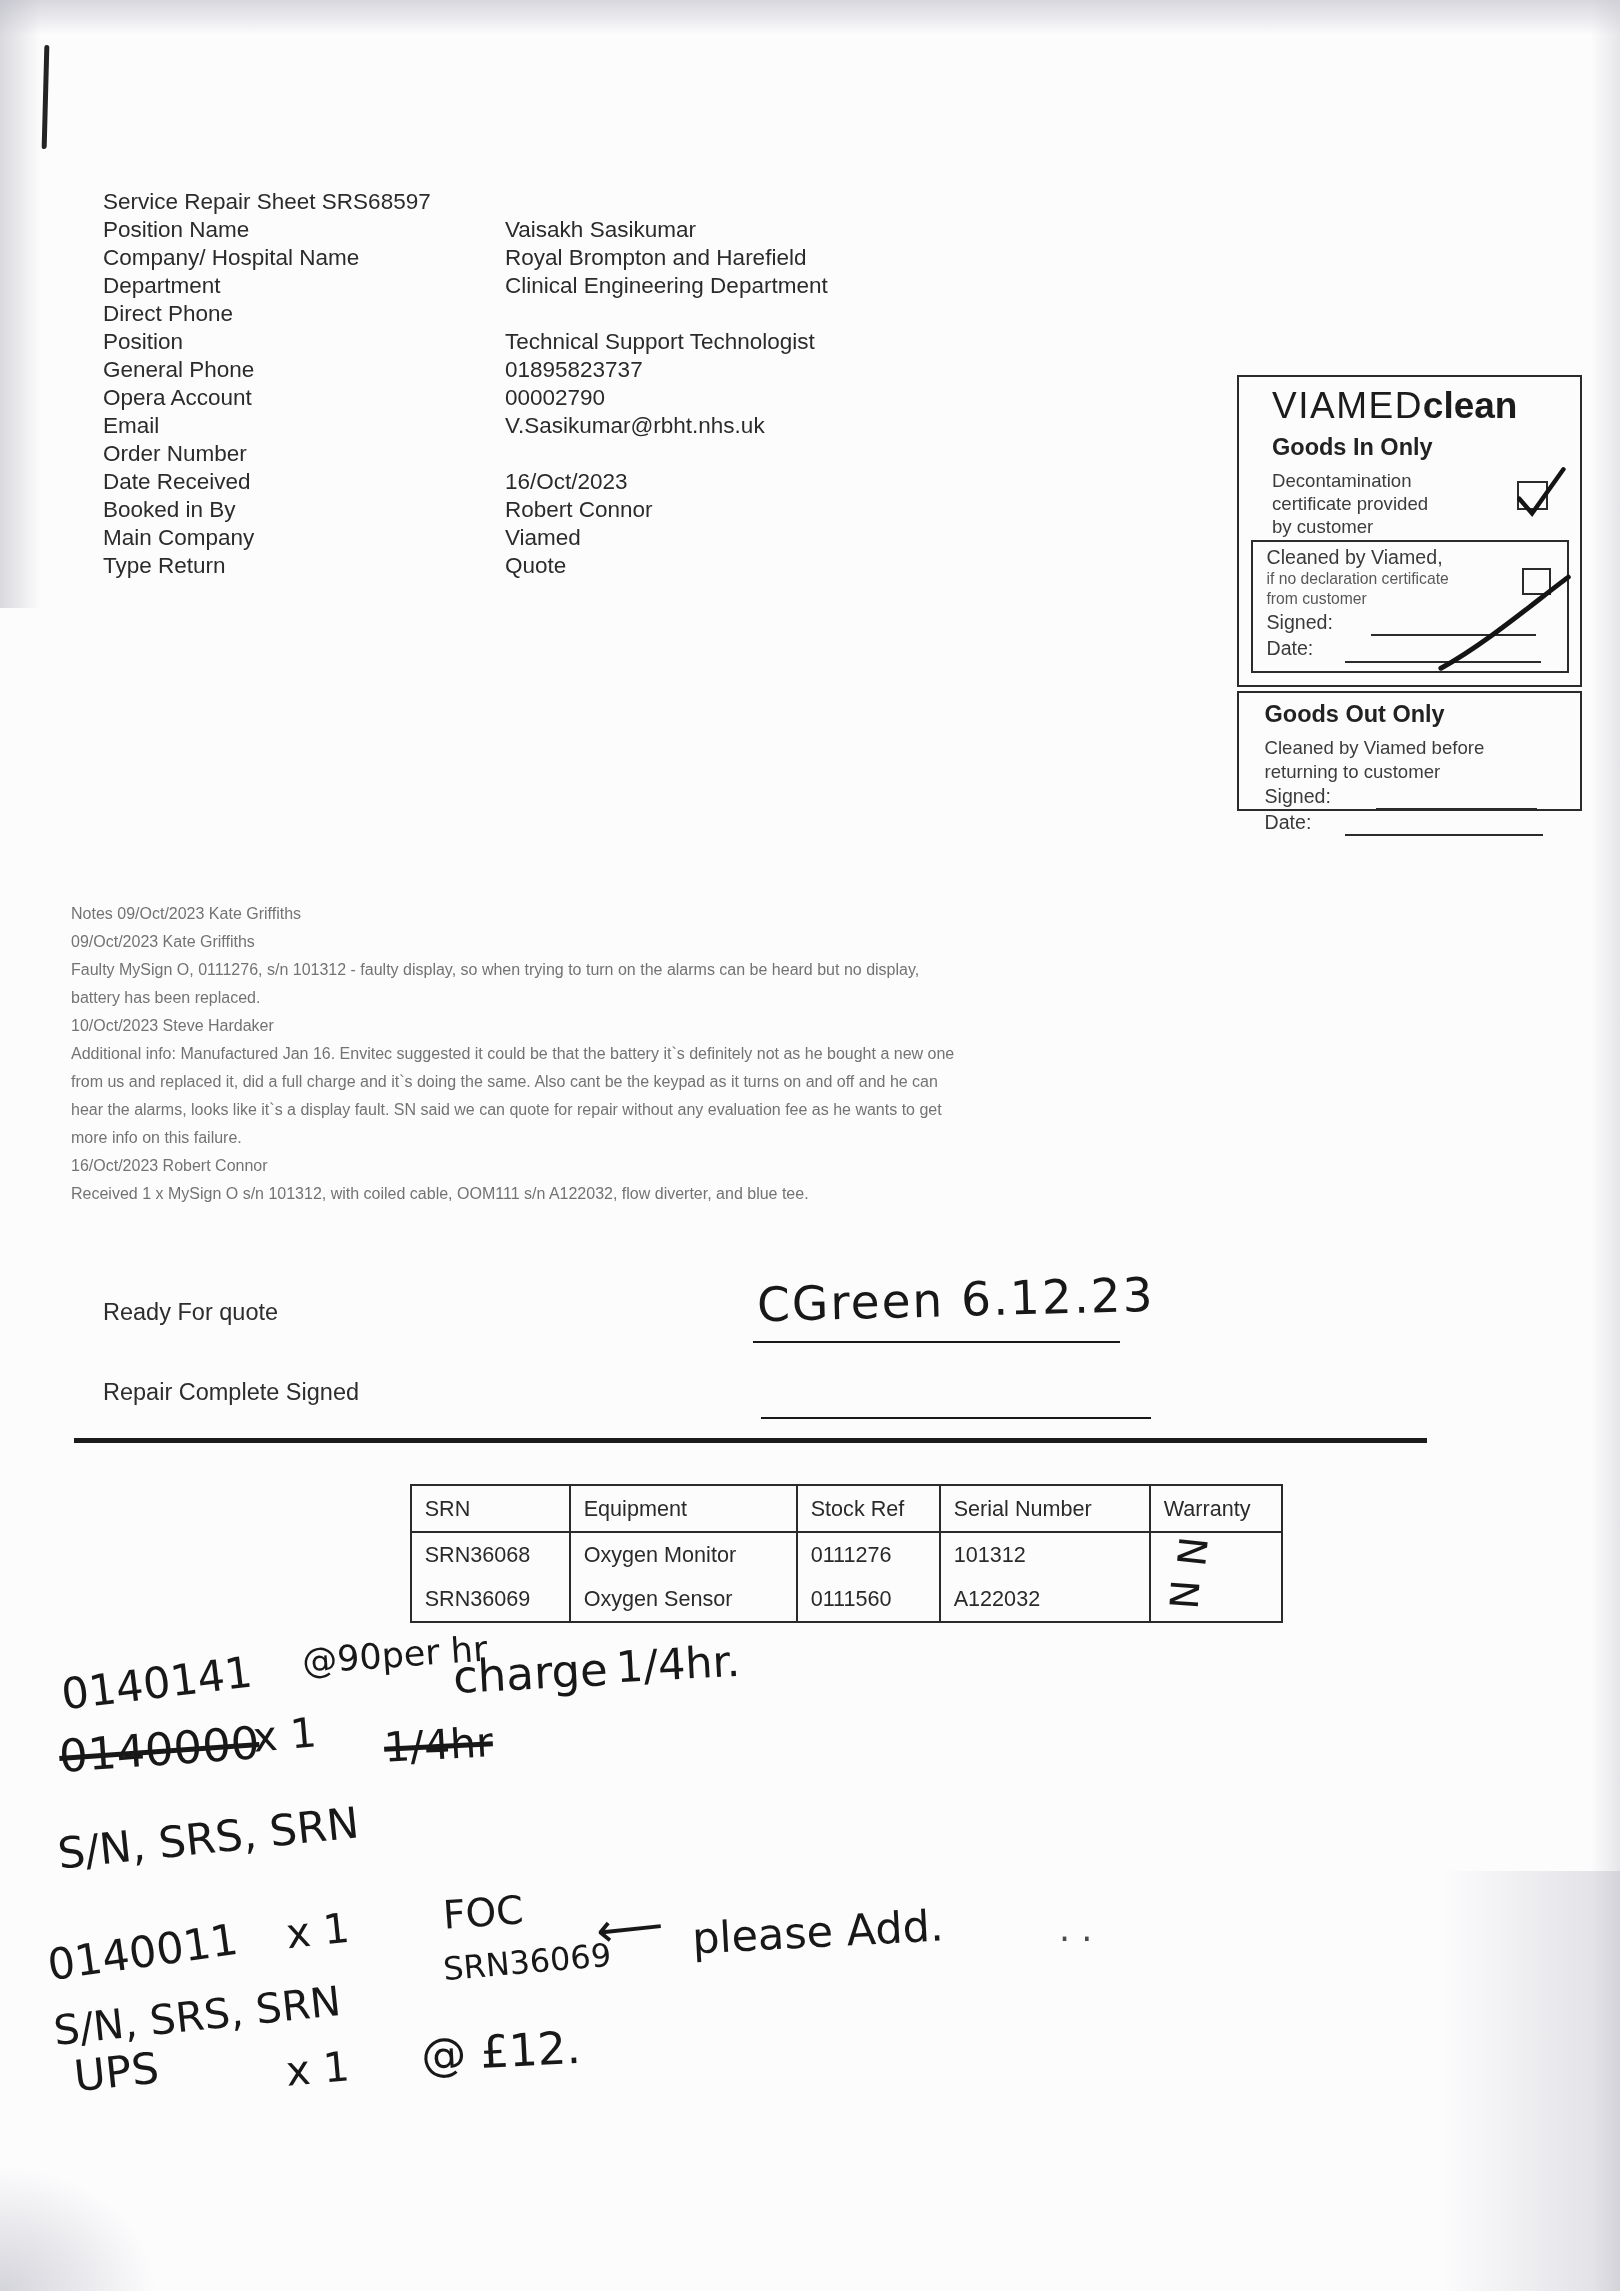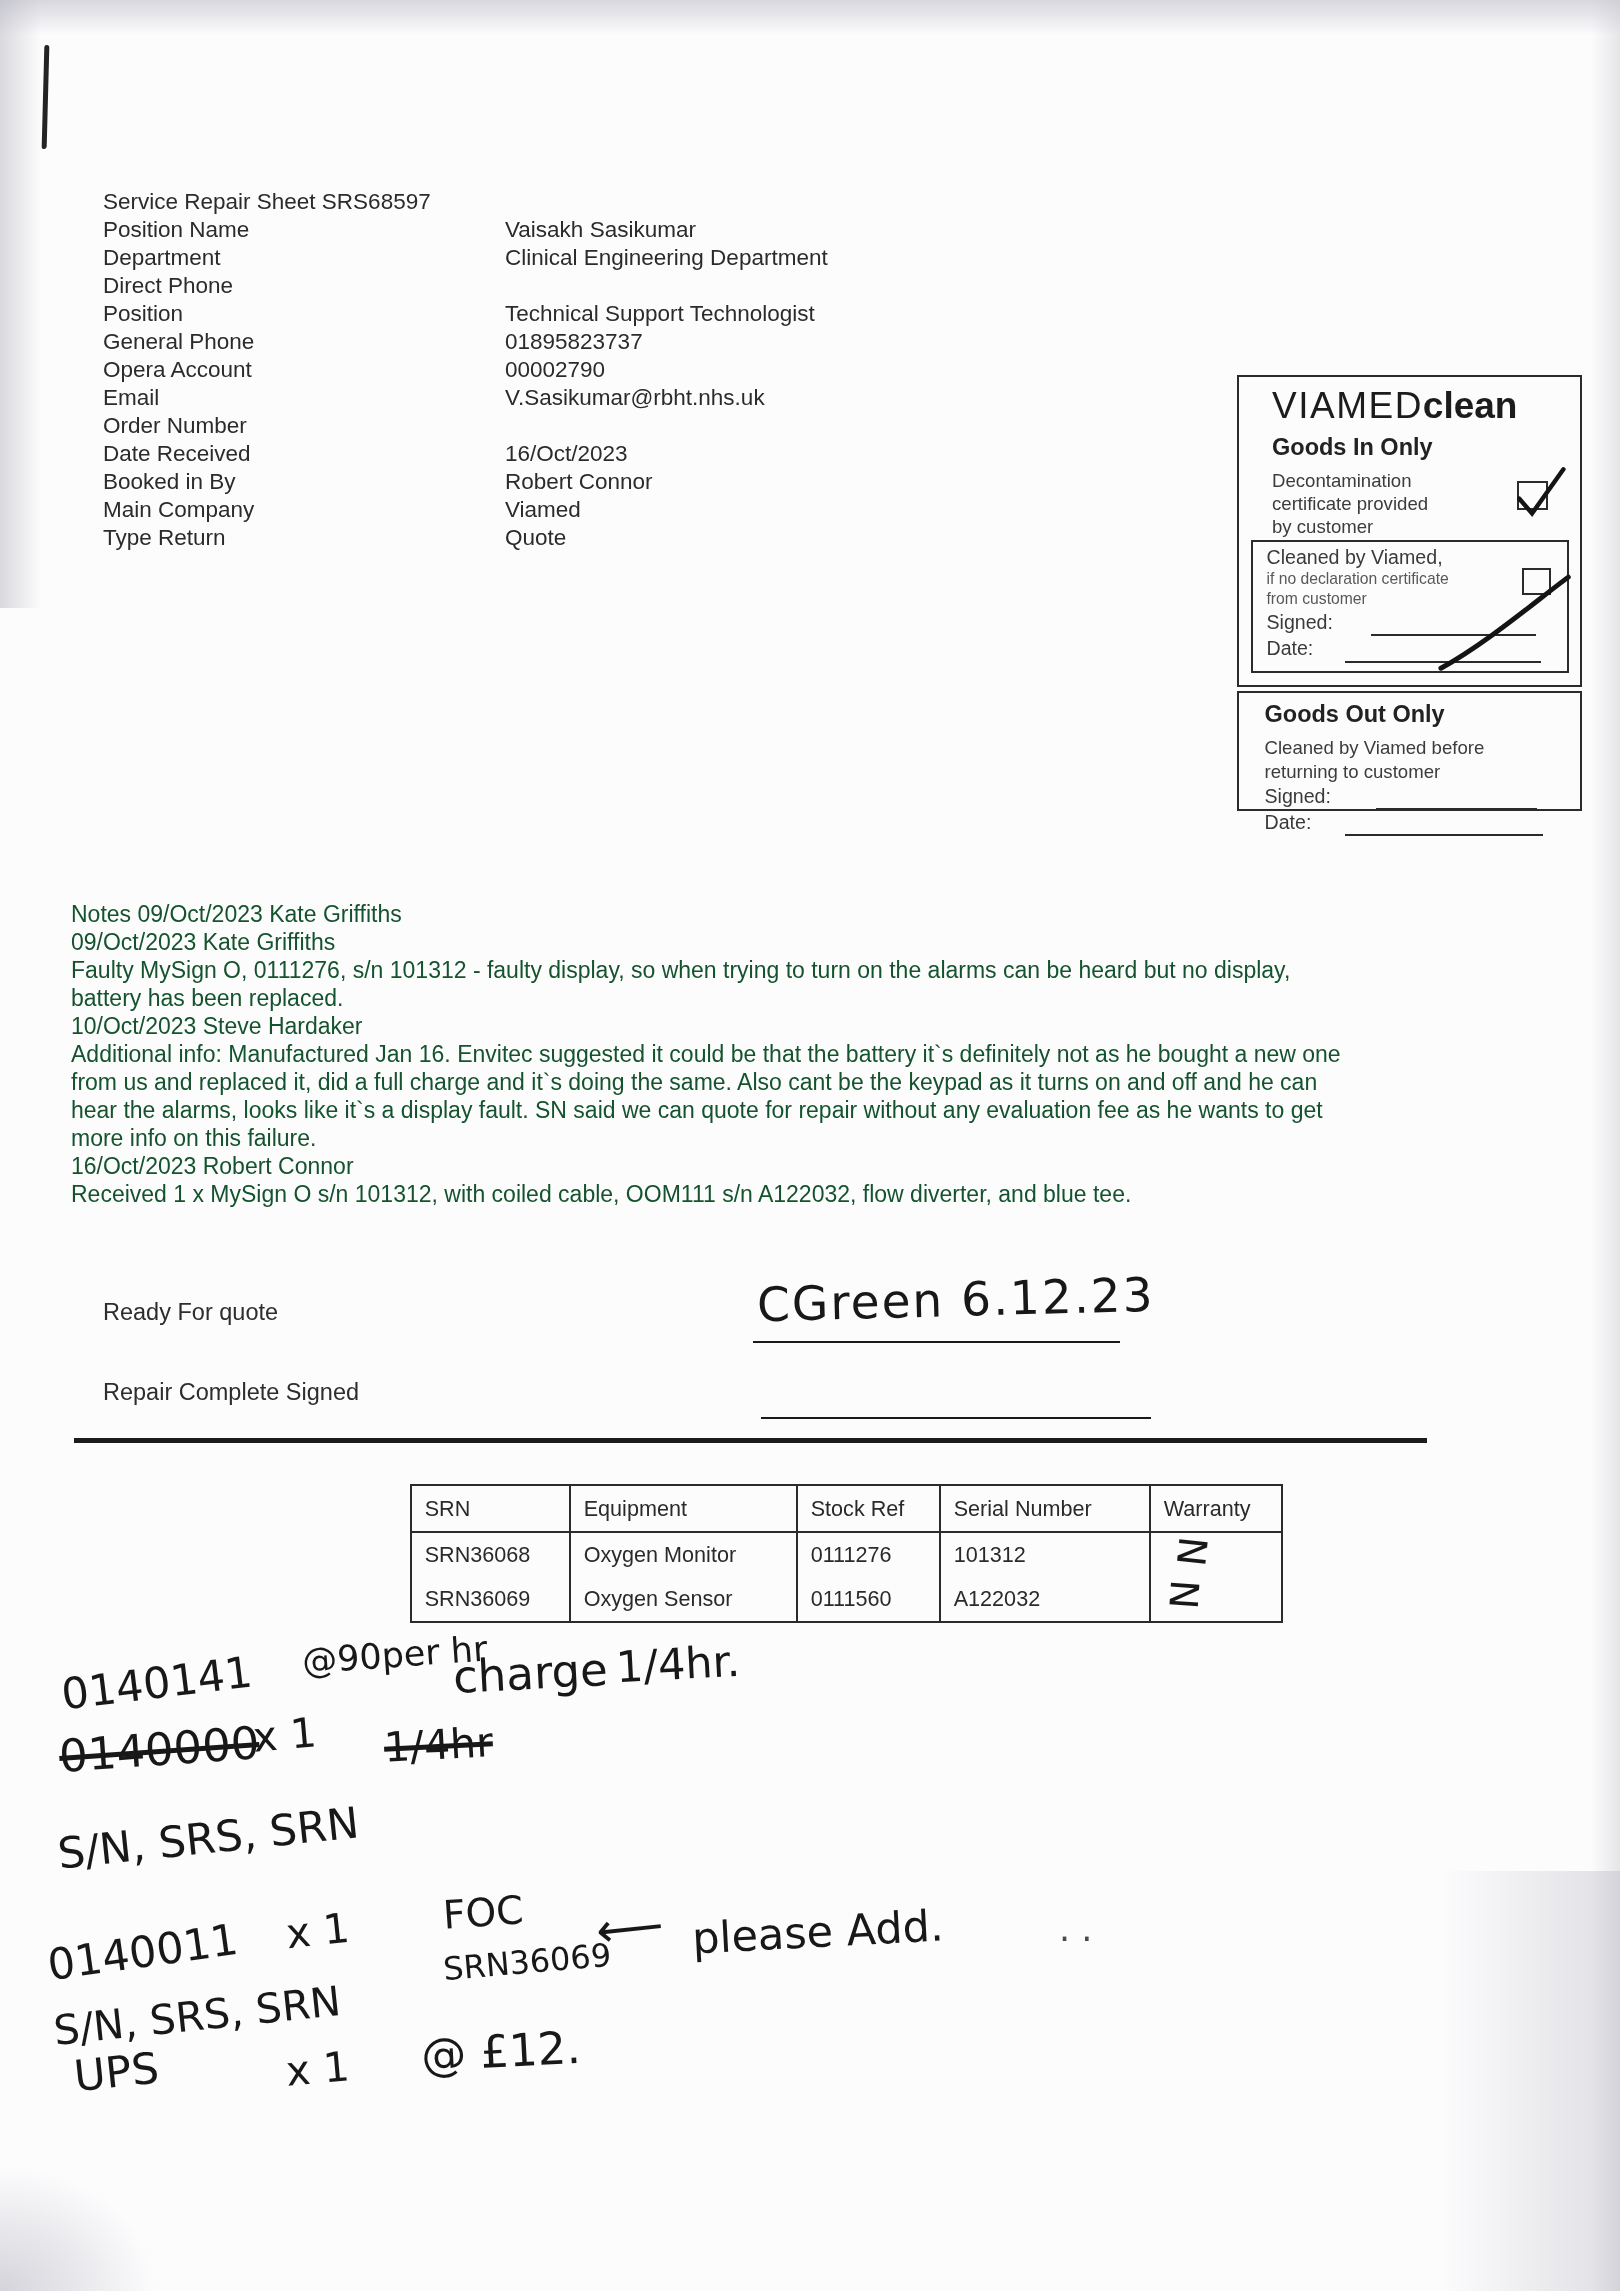--- a/index.html
+++ b/index.html
@@ -55,22 +55,22 @@
   .goods-out { position:absolute; left:1237px; top:691px; width:345px; height:120px;
                border:2.9px solid #2b2b2b; box-sizing:border-box; color:#222; }
   .go-heading { position:absolute; left:25.5px; top:7.8px; font-size:23.5px; font-weight:700; }
   .go-text { position:absolute; left:25.5px; top:43px; font-size:18.6px; line-height:23.5px;
              white-space:pre-line; color:#3c3c3c; }
   .go-signed { position:absolute; left:25.5px; top:92px; font-size:19.6px; color:#3a3a3a; }
   .go-signed-line { position:absolute; left:137px; top:115px; width:161px; border-top:2px solid #2b2b2b; }
   .go-date { position:absolute; left:25.5px; top:118px; font-size:19.6px; color:#3a3a3a; }
   .go-date-line { position:absolute; left:106px; top:141px; width:198px; border-top:2px solid #2b2b2b; }
 
-  .notes { position:absolute; left:71px; top:900px; width:1441px; font-size:23px;
-           line-height:28px; white-space:pre-line; color:#14532d; }
+  .notes { position:absolute; left:71px; top:900px; width:1441px; font-size:16px;
+           line-height:28px; white-space:pre-line; color:#737373; }
 
   .ready-label  { position:absolute; left:103px; top:1299px; font-size:23.5px; }
   .repair-label { position:absolute; left:103px; top:1379px; font-size:23.5px; }
   .signature-line { position:absolute; left:753px; top:1341px; width:367px; border-top:2.9px solid #1a1a1a; }
   .repair-line    { position:absolute; left:761px; top:1417px; width:390px; border-top:2.9px solid #1a1a1a; }
   .hrule { position:absolute; left:74px; top:1438px; width:1353px; height:4.9px; background:#1c1c1c; }
 
   
   .hw { font-family:"DejaVu Sans", sans-serif; color:#181818; position:absolute; white-space:nowrap; }
   .sig-hw { left:757px; top:1272px; font-size:47px; transform:rotate(-1.5deg); letter-spacing:2px; }
@@ -99,20 +99,24 @@
   <div class="edge-r"></div>
   <div class="edge-bl"></div>
   <div class="edge-br"></div>
   <div class="pen-mark"></div>
 
   <div class="form">
     <div class="form-title">Service Repair Sheet SRS68597</div>
     <div class="form-row">
         <span class="flabel">Position Name</span>
         <span class="fvalue">Vaisakh Sasikumar</span>
+      </div>
+    <div class="form-row">
+        <span class="flabel">Company/ Hospital Name</span>
+        <span class="fvalue">Royal Brompton and Harefield</span>
       </div>
     <div class="form-row">
         <span class="flabel">Department</span>
         <span class="fvalue">Clinical Engineering Department</span>
       </div>
     <div class="form-row">
         <span class="flabel">Direct Phone</span>
         <span class="fvalue"></span>
       </div>
     <div class="form-row">

